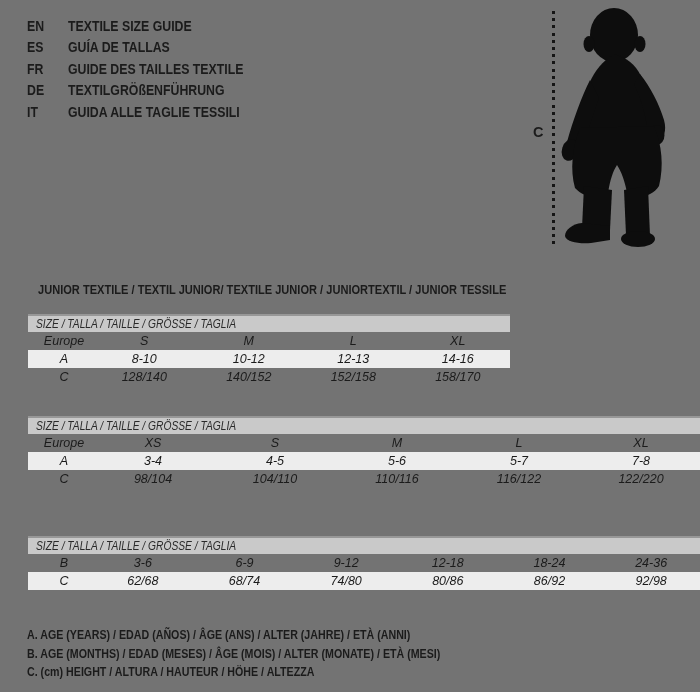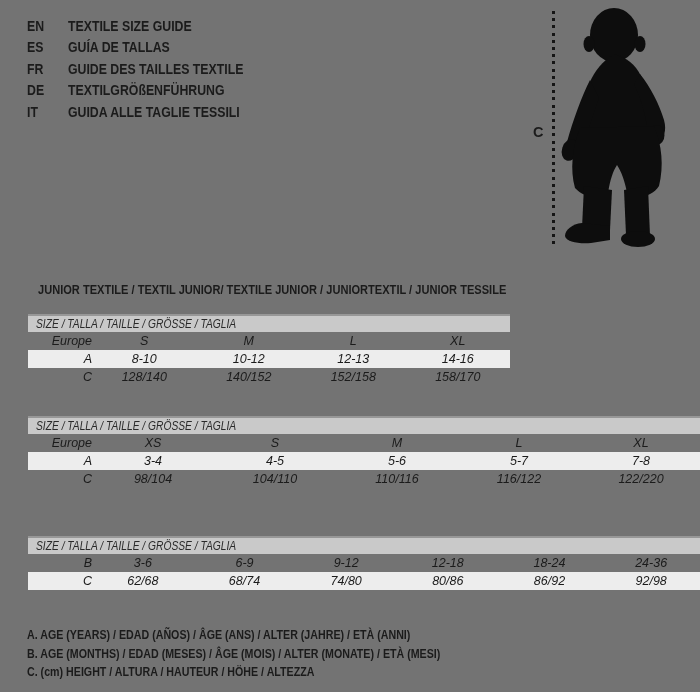--- a/index.html
+++ b/index.html
@@ -25,21 +25,21 @@
   .sec-0{top:249px;} .sec-1{top:370px;} .sec-2{top:494px;}
   .sec-title{margin-left:10px;font-size:13.5px;font-weight:700;}
   .title-line{line-height:18px;}
   .subsc{font-size:0.68em;position:relative;top:1px;}
 
   table.tbl{border-collapse:collapse;table-layout:fixed;font-size:12.5px;font-style:italic;}
   .sec-0 .tbl{width:482px;margin-top:15px;}
   .sec-1 .tbl{width:674px;margin-top:14px;}
   .sec-2 .tbl{width:674px;margin-top:10px;}
   .tbl td{height:18px;padding:0;text-align:center;color:#1b1b1b;overflow:hidden;}
-  .tbl td.lbl{text-align:right;padding-left:8px;}
+  .tbl td.lbl{text-align:center;padding-left:8px;}
   .tbl td.hdr{background:#c9c9c9;border-top:2px solid #979797;text-align:left;
               padding-left:8px;color:#2a2a2a;height:16px;font-size:12.5px;}
   .tbl tr.shaded td{background:#ededed;}
 
   
   #footnotes{position:absolute;left:27px;top:626px;font-size:13px;font-weight:700;}
   .foot-line{line-height:18.7px;}
 </style>
 </head>
 <body>

